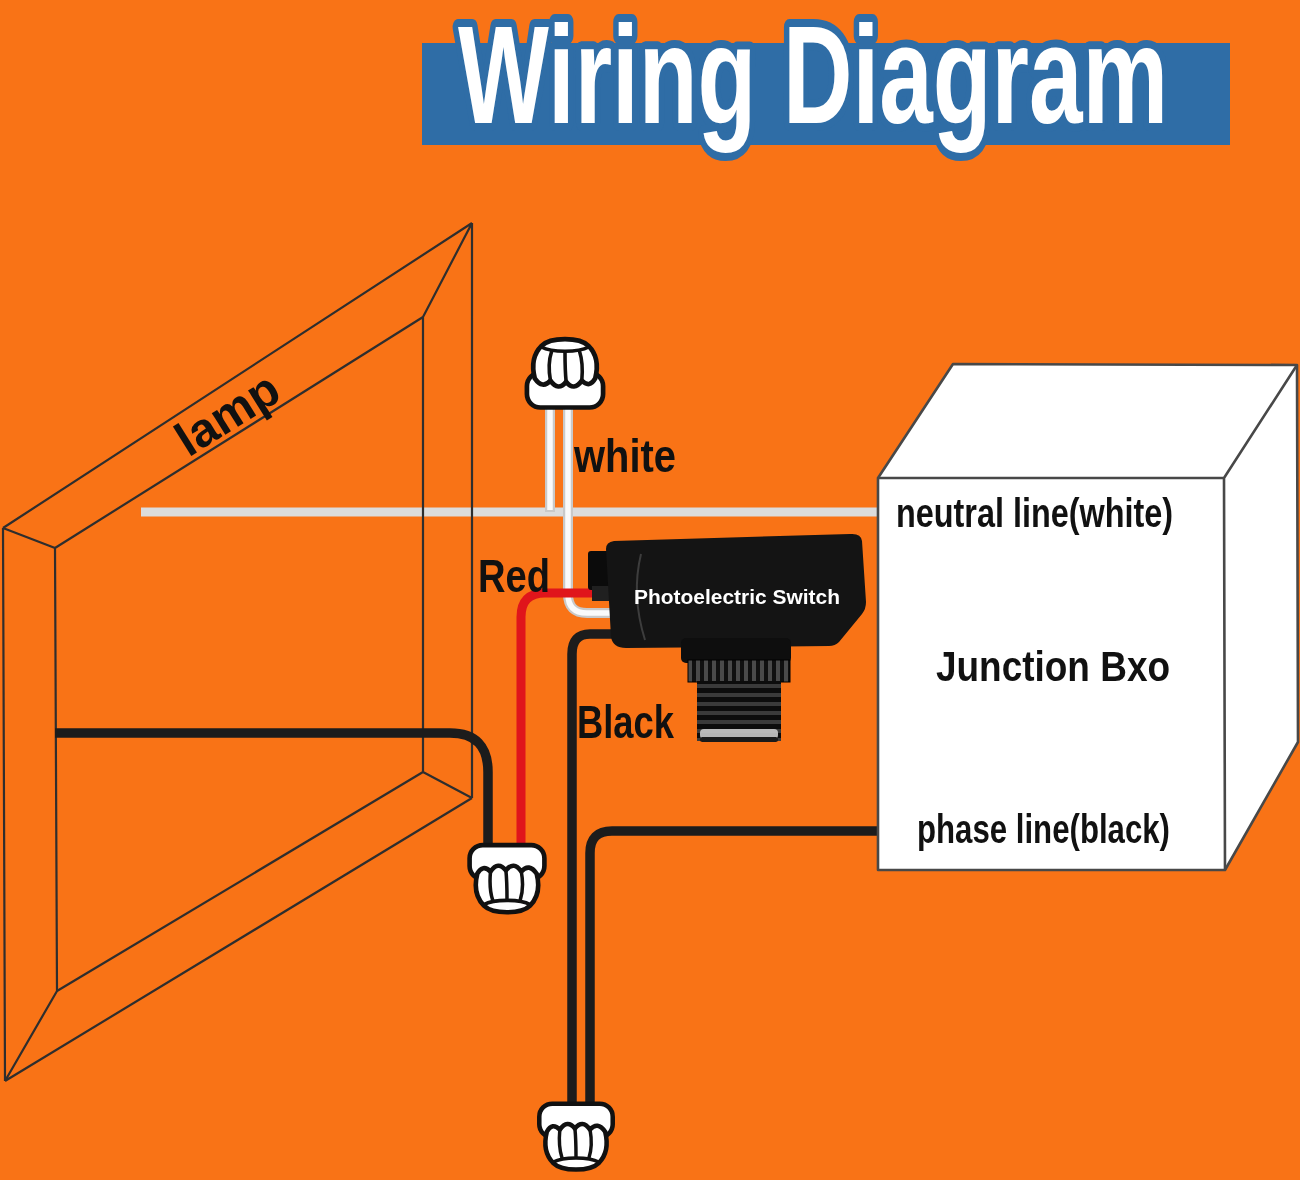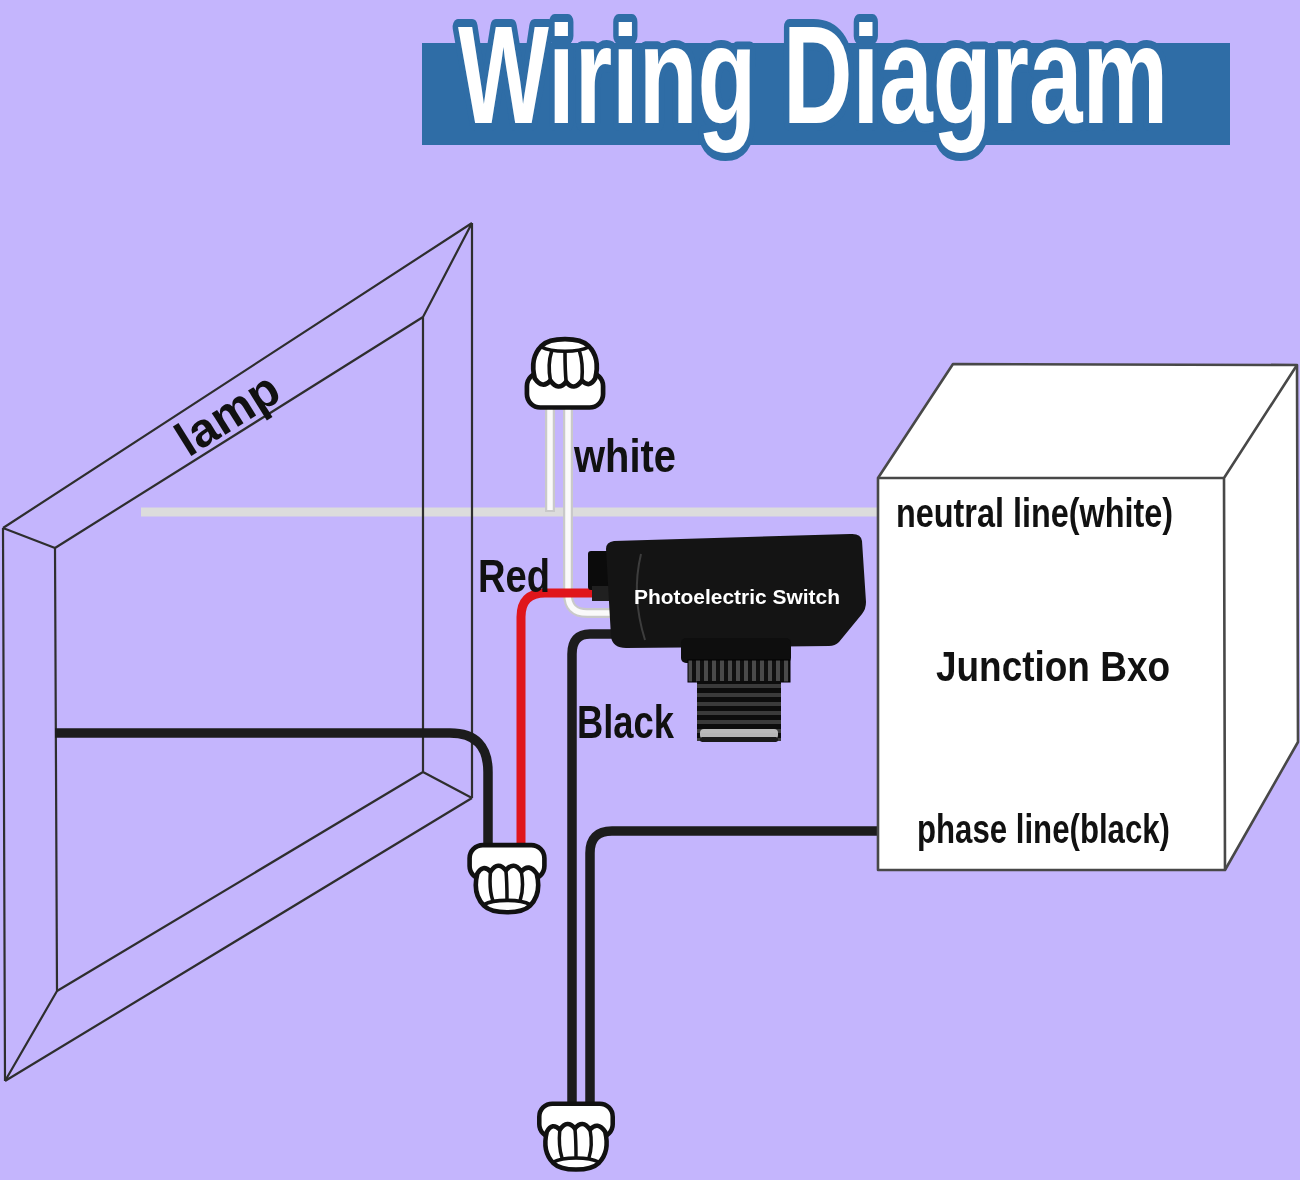--- a/index.html
+++ b/index.html
@@ -1,19 +1,19 @@
 <!DOCTYPE html>
 <html><head>
 <meta charset="utf-8">
 <style>
   html,body{margin:0;padding:0;background:#fff;}
   .stage{
     position:relative;
     width:1300px;height:1180px;
-    background:#c4b5fd;
+    background:#f97316;
     overflow:hidden;
     font-family:"Liberation Sans", sans-serif;
   }
   .stage svg{position:absolute;left:0;top:0;}
   text{
     font-family:"Liberation Sans", sans-serif;
     font-weight:700;
     fill:#111111;
   }
   .header-title{

